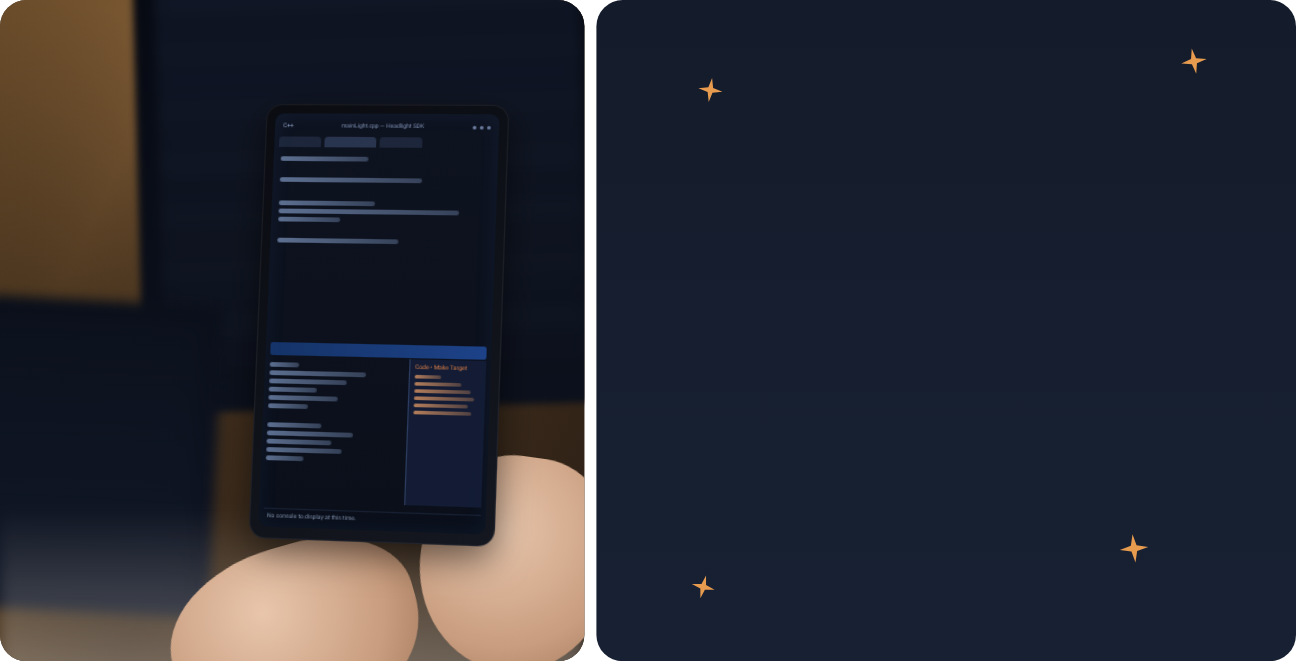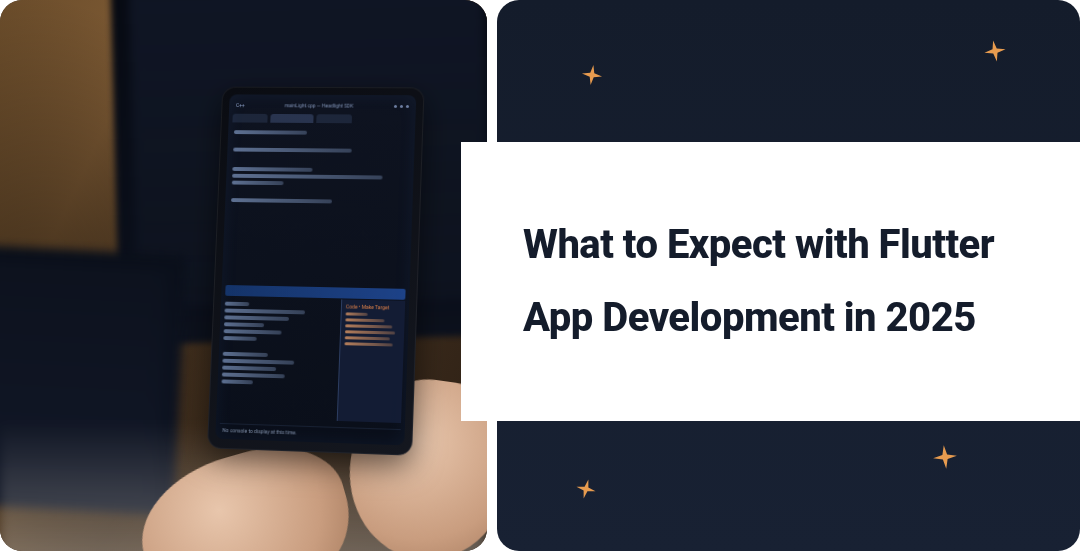--- a/index.html
+++ b/index.html
@@ -292,17 +292,14 @@
           <path d="M12 1 L14.2 9.8 L23 12 L14.2 14.2 L12 23 L9.8 14.2 L1 12 L9.8 9.8 Z" fill="#e79b4f"></path>
         </svg>
     </span>
     <span class="sparkle spark-d">
       <svg viewBox="0 0 24 24">
           <path d="M12 1 L14.2 9.8 L23 12 L14.2 14.2 L12 23 L9.8 14.2 L1 12 L9.8 9.8 Z" fill="#e79b4f"></path>
         </svg>
     </span>
   </div>
 
-  <div class="title-card">
-    <h1 class="title-text">What to Expect with Flutter App Development in 2025</h1>
-  </div>
 
 </div>
 
 </body></html>

